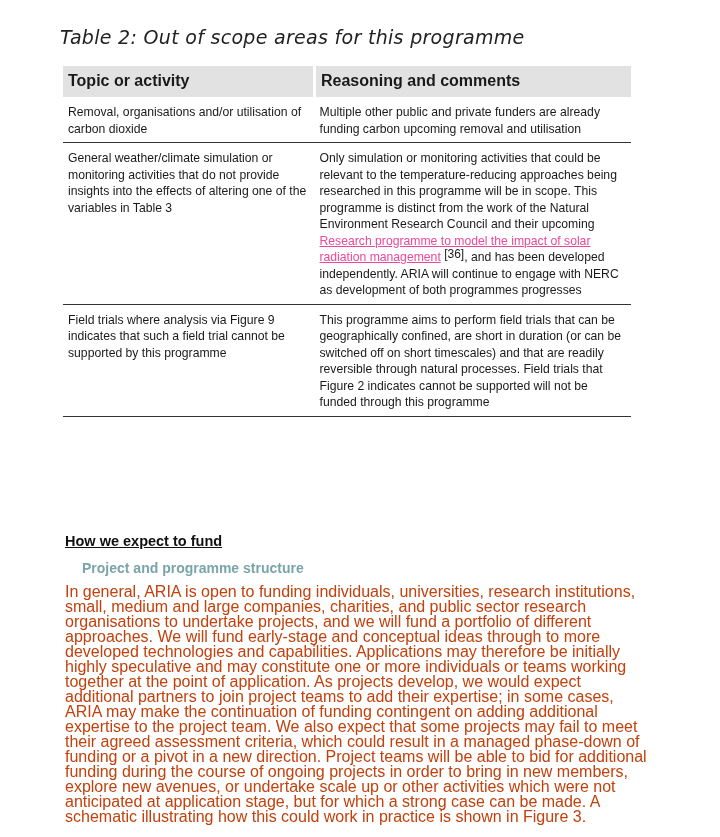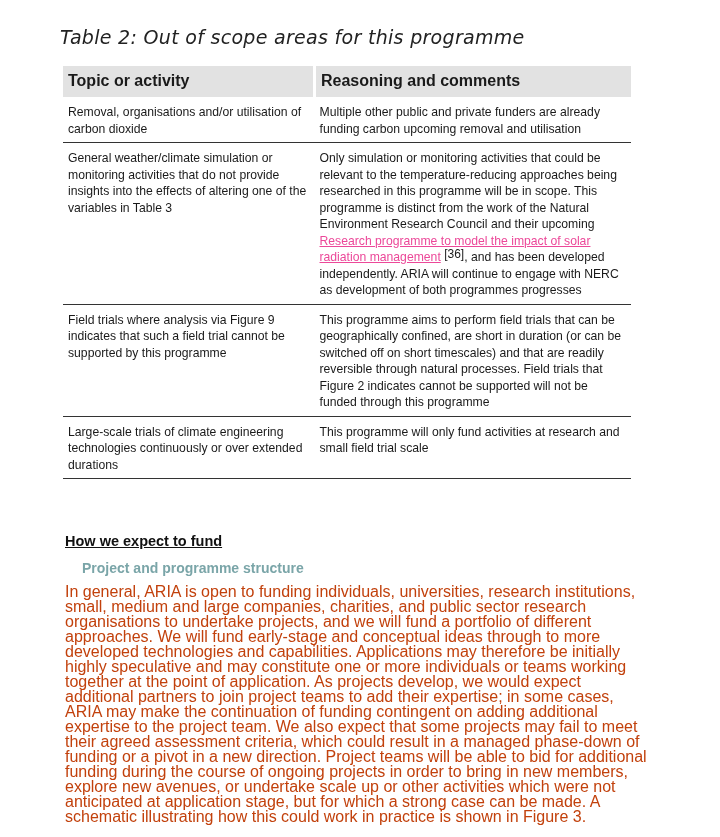--- a/index.html
+++ b/index.html
@@ -40,22 +40,18 @@
       <td>Multiple other public and private funders are already funding carbon upcoming removal and utilisation</td>
     </tr>
     <tr>
       <td class="c1">General weather/climate simulation or monitoring activities that do not provide insights into the effects of altering one of the variables in Table 3</td>
       <td><span>Only simulation or monitoring activities that could be relevant to the temperature-reducing approaches being researched in this programme will be in scope. This programme is distinct from the work of the Natural Environment Research Council and their upcoming </span><a class="link">Research programme to model the impact of solar radiation management</a> <sup>[36]</sup><span>, and has been developed independently. ARIA will continue to engage with NERC as development of both programmes progresses</span></td>
     </tr>
     <tr>
       <td class="c1">Field trials where analysis via Figure 9 indicates that such a field trial cannot be supported by this programme</td>
       <td>This programme aims to perform field trials that can be geographically confined, are short in duration (or can be switched off on short timescales) and that are readily reversible through natural processes. Field trials that Figure 2 indicates cannot be supported will not be funded through this programme</td>
     </tr>
-    <tr class="last">
-      <td class="c1">Large-scale trials of climate engineering technologies continuously or over extended durations</td>
-      <td>This programme will only fund activities at research and small field trial scale</td>
-    </tr>
   </tbody>
 </table>
 
 <div class="h1">How we expect to fund</div>
 <div class="h2">Project and programme structure</div>
 <div class="para">In general, ARIA is open to funding individuals, universities, research institutions, small, medium and large companies, charities, and public sector research organisations to undertake projects, and we will fund a portfolio of different approaches. We will fund early-stage and conceptual ideas through to more developed technologies and capabilities. Applications may therefore be initially highly speculative and may constitute one or more individuals or teams working together at the point of application. As projects develop, we would expect additional partners to join project teams to add their expertise; in some cases, ARIA may make the continuation of funding contingent on adding additional expertise to the project team. We also expect that some projects may fail to meet their agreed assessment criteria, which could result in a managed phase-down of funding or a pivot in a new direction. Project teams will be able to bid for additional funding during the course of ongoing projects in order to bring in new members, explore new avenues, or undertake scale up or other activities which were not anticipated at application stage, but for which a strong case can be made. A schematic illustrating how this could work in practice is shown in Figure 3.</div>
 
 </body></html>

